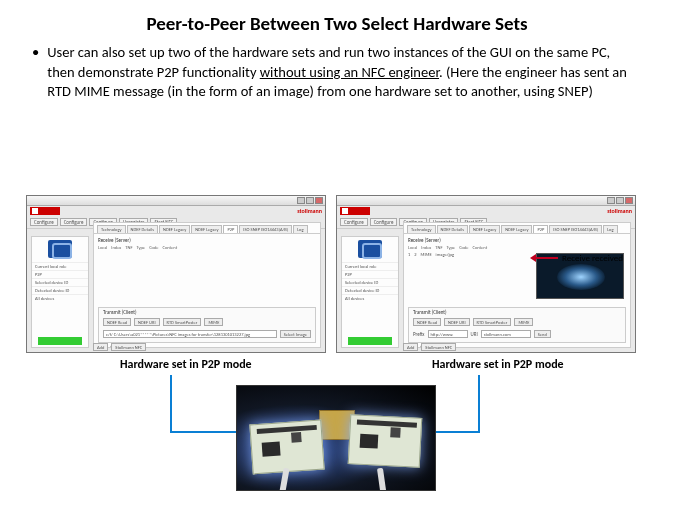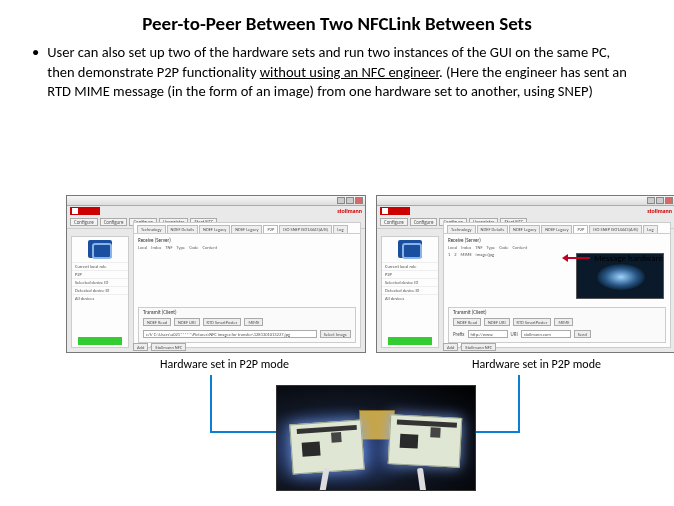--- a/index.html
+++ b/index.html
@@ -28,21 +28,21 @@
     width: 12px;
     vertical-align: top;
   }
   .bullet-block .txt {
     display: inline-block;
     width: calc(100% - 18px);
   }
   .underline { text-decoration: underline; }
   .figure-area {
     position: absolute;
-    left: 0; right: 0; top: 195px; bottom: 0; margin-left: 40px;
+    left: 0; right: 0; top: 195px; bottom: 0;
   }
   .app-window {
     position: absolute;
     width: 300px;
     height: 158px;
     background: #e9e9e9;
     border: 1px solid #777;
     font-size: 5px;
     color: #555;
   }
@@ -120,21 +120,21 @@
     font-size:9px; color:#000;
   }
   .arrow-red {
     width:26px; height:2px; background:#c00020; position:relative;
   }
   .arrow-red::before {
     content:""; position:absolute; left:-6px; top:-3px;
     border:4px solid transparent; border-right:6px solid #c00020;
   }
   .caption {
-    position:absolute; font-size:12px; color:#000;
+    position:absolute; font-size:12px; color:#000;font-weight:bold;
   }
   .caption.l { left:120px; top:162px; }
   .caption.r { left:432px; top:162px; }
   .connector {
     position:absolute; border:2px solid #0a7fd4;
   }
   .conn-left-down { left:170px; top:180px; width:2px; height:58px; background:#0a7fd4; border:none; }
   .conn-left-across { left:170px; top:236px; width:98px; height:2px; background:#0a7fd4; border:none; }
   .conn-left-arrow {
     position:absolute; left:266px; top:232px;
@@ -166,21 +166,21 @@
   }
   .cable {
     position:absolute; width:6px; height:30px; background:#ddd; bottom:-8px; border-radius:2px;
   }
   .cable.c1 { left:44px; transform:rotate(10deg); }
   .cable.c2 { left:142px; transform:rotate(-8deg); }
 </style>
 </head>
 <body>
 
-<div class="title">Peer-to-Peer Between Two NFCLink Between Sets</div>
+<div class="title">Peer-to-Peer Between Two Select Hardware Sets</div>
 
 <div class="bullet-block">
   <span class="dot">•</span>
   <span class="txt">
     <span>User can also set up two of the hardware sets and run two instances of the GUI on the same PC, then demonstrate P2P functionality </span><span class="underline">without using an NFC engineer</span><span>. (Here the engineer has sent an RTD MIME message (in the form of an image) from one hardware set to another, using SNEP)</span>
   </span>
 </div>
 
 <div class="figure-area">
 
@@ -331,21 +331,21 @@
           <span>Auto</span>
         </div>
       </div>
     </div>
     <div style="position:absolute; left:66px; bottom:1px; display:flex; gap:3px;">
       <div class="mini-btn">Add</div>
       <div class="mini-btn">Stollmann NFC</div>
     </div>
     <div class="msg-arrow">
       <div class="arrow-red"></div>
-      <span>Message hardware</span>
+      <span>Receive received</span>
     </div>
   </div>
 
   <div class="caption l">Hardware set in P2P mode</div>
   <div class="caption r">Hardware set in P2P mode</div>
 
   <div class="connector conn-left-down"></div>
   <div class="connector conn-left-across"></div>
   <div class="conn-left-arrow"></div>
   <div class="connector conn-right-down"></div>

